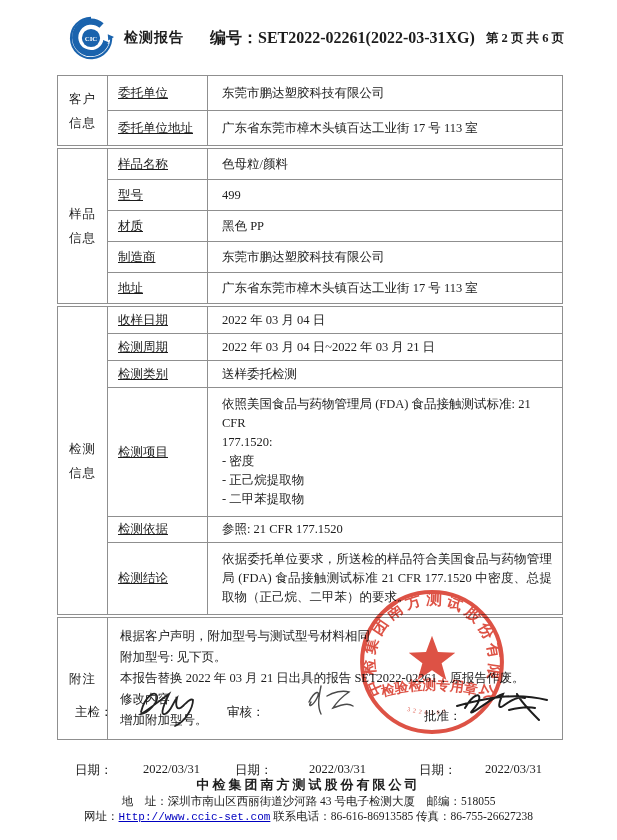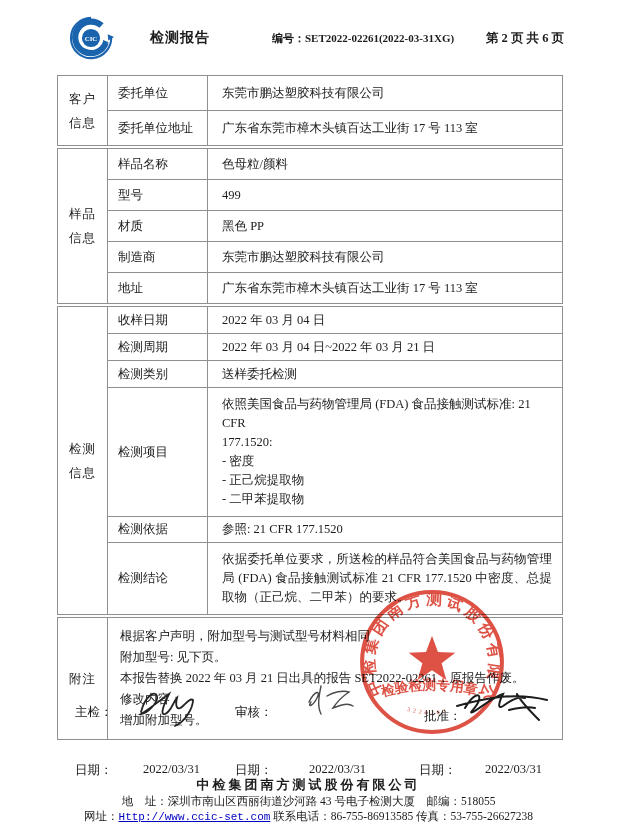--- a/index.html
+++ b/index.html
@@ -10,30 +10,30 @@
     background: #fff;
     font-family: "Liberation Serif", "DejaVu Serif", serif;
     color: #1c1c1c;
     overflow: hidden;
     margin: 0 auto;
   }
   
   .header { position: absolute; left: 68px; top: 14px; width: 496px; height: 48px;
             display: flex; align-items: center; }
   .logo { flex: 0 0 46px; }
-  .hdr-title { margin-left: 36px; font-size: 14px; font-weight: bold; letter-spacing: 1px; }
-  .hdr-no { margin-left: 62px; font-size: 11px; font-weight: bold; }
+  .hdr-title { margin-left: 10px; font-size: 14px; font-weight: bold; letter-spacing: 1px; }
+  .hdr-no { margin-left: 26px; font-size: 16px; font-weight: bold; }
   .hdr-page { margin-left: auto; font-size: 12.5px; font-weight: bold; text-align: center; }
   
   .tables { position: absolute; left: 57px; top: 75px; width: 402px; }
   table.sec { border-collapse: collapse; width: 506px; table-layout: fixed; }
   table.sec + table.sec { margin-top: 2px; }
   table.sec td { border: 1px solid #8f8f8f; font-size: 12.5px; vertical-align: middle; }
   td.g { text-align: center; white-space: pre-line; line-height: 24px; letter-spacing: 1px; }
-  td.l { padding: 4px 4px 4px 10px; }
+  td.l { padding: 4px 4px 4px 10px; text-decoration: underline; }
   td.v { padding: 4px 8px 4px 14px; }
   td.ml { white-space: pre-line; line-height: 19px; padding: 7px 8px 7px 14px; }
   td.just { text-align: justify; line-height: 19px; padding: 7px 10px 7px 14px; }
   td.note { white-space: pre-line; line-height: 21px; padding: 8px 10px 8px 12px; }
   .h35 { height: 35px; } .h31 { height: 31px; } .h27 { height: 27px; } .h25 { height: 26px; }
   
   .sig-area { position: absolute; left: 57px; top: 680px; width: 506px; height: 100px;
               font-size: 12.5px; }
   .sig-label { position: absolute; }
   .sig-svg { position: absolute; }
@@ -198,21 +198,21 @@
     <text font-size="6" fill="#d93a2b" letter-spacing="3" font-family="Liberation Serif, serif">
       <textPath href="#serialPath">3220207</textPath>
     </text>
   </svg>
 
   <div class="sig-area">
     <span class="sig-label" style="left:18px; top:24px;">主检：</span>
     <svg class="sig-svg" style="left:70px; top:2px;" width="80" height="48" viewBox="0 0 80 48">
       <path d="M14,30 C18,14 28,8 30,14 C32,20 20,32 14,32 C24,26 36,16 42,12 C38,20 32,34 38,32 C44,30 46,20 50,16 C48,24 50,30 56,24 C60,20 64,16 66,18 C66,26 58,40 48,44" fill="none" stroke="#232323" stroke-width="1.8" stroke-linecap="round"></path>
     </svg>
-    <span class="sig-label" style="left:178px; top:24px;">审核：</span>
+    <span class="sig-label" style="left:170px; top:24px;">审核：</span>
     <svg class="sig-svg" style="left:238px; top:0;" width="70" height="46" viewBox="0 0 70 46">
       <path d="M14,22 C20,10 26,10 22,18 C18,26 12,28 16,22 M26,6 C24,16 22,26 26,34 M32,16 C38,12 48,10 54,12 C48,16 42,22 38,28 C44,26 52,22 58,26" fill="none" stroke="#4a4a4a" stroke-width="1.4" stroke-linecap="round"></path>
     </svg>
     <span class="sig-label" style="left:352px; top:28px;margin-left:15px;">批准：</span>
     <svg class="sig-svg sig3" style="left:396px; top:2px;" width="100" height="50" viewBox="0 0 100 50">
       <path d="M12,26 C20,12 28,10 26,18 C24,26 14,32 20,30 C30,24 42,14 50,12 C46,20 44,28 50,24 C58,18 66,14 72,16 M4,24 C32,16 62,10 94,18 M64,12 C68,20 76,28 86,38 M56,28 C64,26 74,24 82,26" fill="none" stroke="#1d1d1d" stroke-width="2" stroke-linecap="round"></path>
     </svg>
 
     <span class="date-label" style="left:18px;">日期：</span>
     <span class="date-val" style="left:86px;">2022/03/31</span>
@@ -220,17 +220,17 @@
     <span class="date-val" style="left:252px;">2022/03/31</span>
     <span class="date-label" style="left:362px;">日期：</span>
     <span class="date-val" style="left:428px;">2022/03/31</span>
   </div>
 
   <div class="footer">
     <div class="f-company">中检集团南方测试股份有限公司</div>
     <div class="f-line">地　址：深圳市南山区西丽街道沙河路 43 号电子检测大厦　邮编：518055</div>
     <div class="f-line">
       <span>网址：</span><a class="f-link" href="#">Http://www.ccic-set.com</a>
-      <span>联系电话：86-755-86913585  传真：53-755-26627238</span>
+      <span>联系电话：86-616-86913585  传真：86-755-26627238</span>
     </div>
   </div>
 
 </div>
 
 </body></html>

